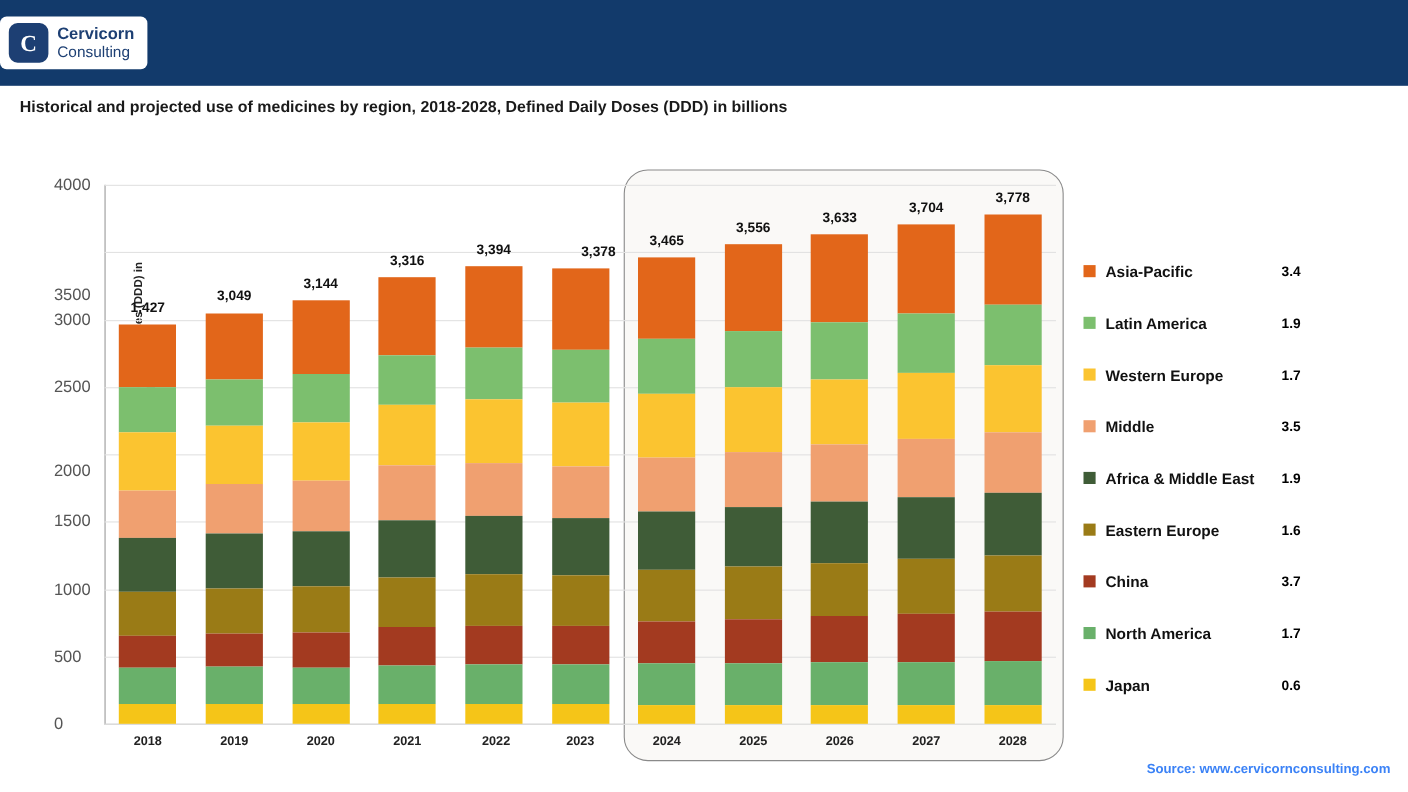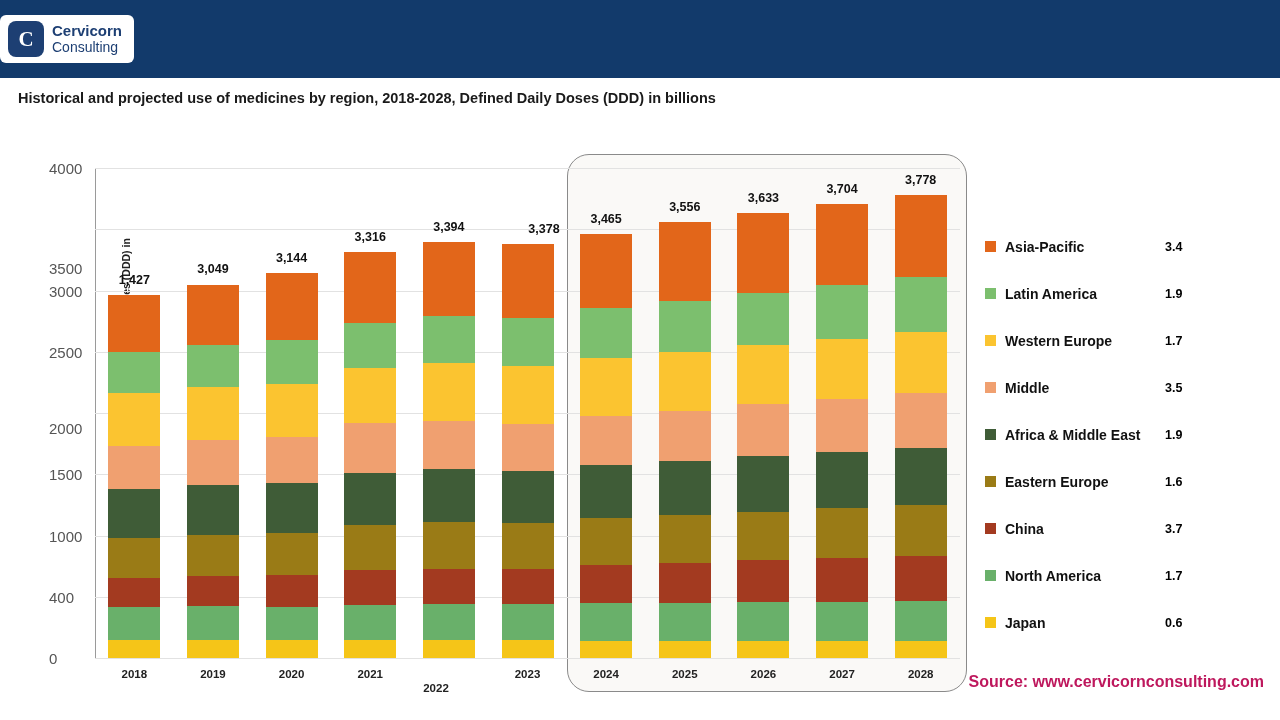--- a/index.html
+++ b/index.html
@@ -106,22 +106,22 @@
   }
   .legend-rows { position:absolute; left:0; top:68px; width:290px; }
   .legend-row {
     display:flex; align-items:center; height:47px;
   }
   .swatch { width:11px; height:11px; margin-right:9px; flex:0 0 auto; }
   .legend-label { font-size:14px; font-weight:bold; color:#111; width:160px; }
   .legend-val { font-size:12.5px; font-weight:bold; color:#000000; width:60px; text-align:left; }
 
   .source {
-    position:absolute; right:16px; bottom:29px;
-    font-size:16px; font-weight:bold; color:#be185d;
+    position:absolute; right:16px; bottom:14px;
+    font-size:12px; font-weight:bold; color:#3b82f6;
   }
 </style>
 </head>
 <body>
 
 <div class="header">
   <div class="logo-box">
     <div class="logo-mark">C</div>
     <div class="logo-text">
       <div class="l1">Cervicorn</div>
@@ -134,21 +134,21 @@
 
 <div class="chart-wrap">
   <div class="plot" id="plot">
     <div class="y-axis-title">values in Defined Daily Doses (DDD) in billions</div>
     <div class="axis-line"></div>
     <div class="axis-bottom"></div>
     <div class="forecast-box"></div>
   <div class="gridline" style="top: 490px;"></div>
       <div class="ytick" style="top: 490px;">0</div>
       <div class="gridline" style="top: 428.75px;"></div>
-      <div class="ytick" style="top: 428.75px;">400</div>
+      <div class="ytick" style="top: 428.75px;">500</div>
       <div class="gridline" style="top: 367.5px;"></div>
       <div class="ytick" style="top: 367.5px;">1000</div>
       <div class="gridline" style="top: 306.25px;"></div>
       <div class="ytick" style="top: 306.25px;">1500</div>
       <div class="gridline" style="top: 245px;"></div>
       <div class="ytick" style="top: 260px;">2000</div>
       <div class="gridline" style="top: 183.75px;"></div>
       <div class="ytick" style="top: 183.75px;">2500</div>
       <div class="gridline" style="top: 122.5px;"></div>
       <div class="ytick" style="top: 122.5px;">3000</div>
@@ -213,21 +213,21 @@
         <div class="seg" style="height: 36.3825px; background: rgb(105, 176, 106);"></div>
         <div class="seg" style="height: 35.035px; background: rgb(163, 58, 32);"></div>
         <div class="seg" style="height: 46.6725px; background: rgb(154, 123, 22);"></div>
         <div class="seg" style="height: 52.92px; background: rgb(63, 92, 55);"></div>
         <div class="seg" style="height: 47.8975px; background: rgb(240, 160, 112);"></div>
         <div class="seg" style="height: 58.31px; background: rgb(251, 196, 48);"></div>
         <div class="seg" style="height: 47.53px; background: rgb(124, 191, 110);"></div>
         <div class="seg" style="height: 73.255px; background: rgb(226, 102, 26);"></div>
       </div>
       <div class="bar-total" style="left: 303.864px; top: 52.235px;">3,394</div>
-      <div class="xlabel" style="left: 301px; margin-top: 14px;">2022</div>
+      <div class="xlabel" style="left: 316px;">2022</div>
       <div class="bar" style="left: 406.5px;">
         <div class="seg" style="height: 17.5175px; background: rgb(245, 197, 24);"></div>
         <div class="seg" style="height: 36.6275px; background: rgb(105, 176, 106);"></div>
         <div class="seg" style="height: 34.9125px; background: rgb(163, 58, 32);"></div>
         <div class="seg" style="height: 46.06px; background: rgb(154, 123, 22);"></div>
         <div class="seg" style="height: 52.185px; background: rgb(63, 92, 55);"></div>
         <div class="seg" style="height: 46.795px; background: rgb(240, 160, 112);"></div>
         <div class="seg" style="height: 57.575px; background: rgb(251, 196, 48);"></div>
         <div class="seg" style="height: 48.51px; background: rgb(124, 191, 110);"></div>
         <div class="seg" style="height: 73.6225px; background: rgb(226, 102, 26);"></div>

